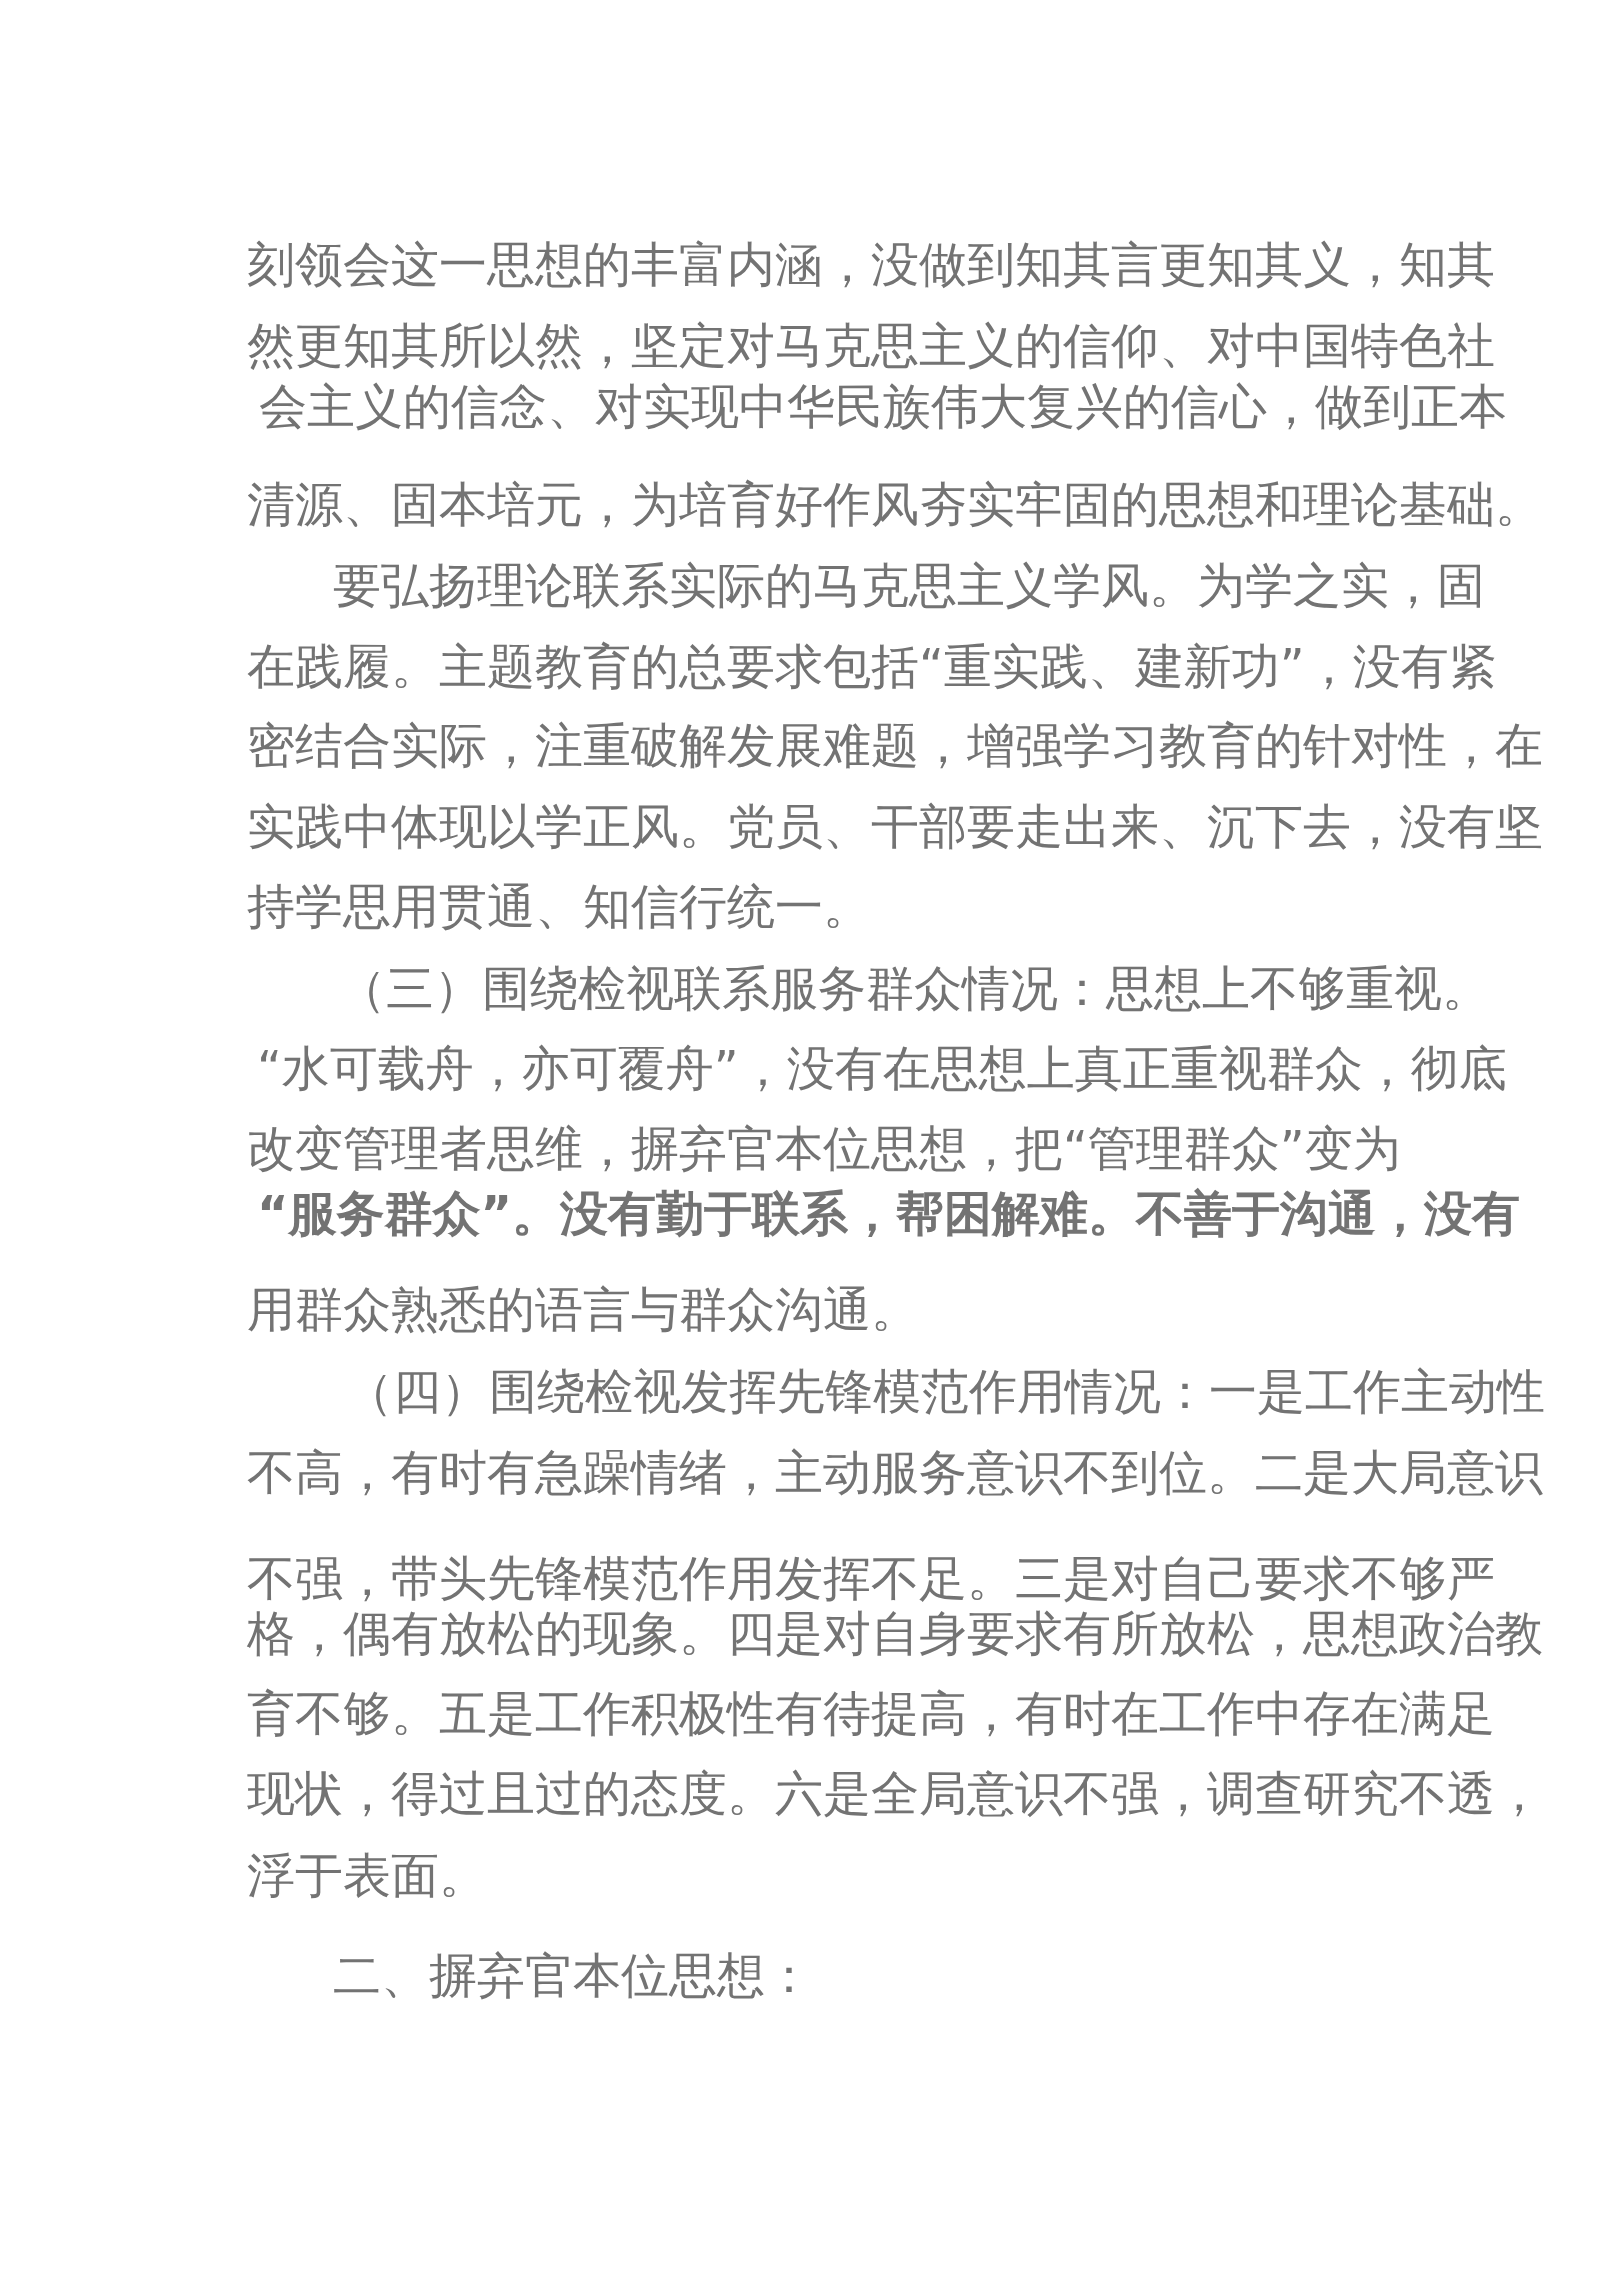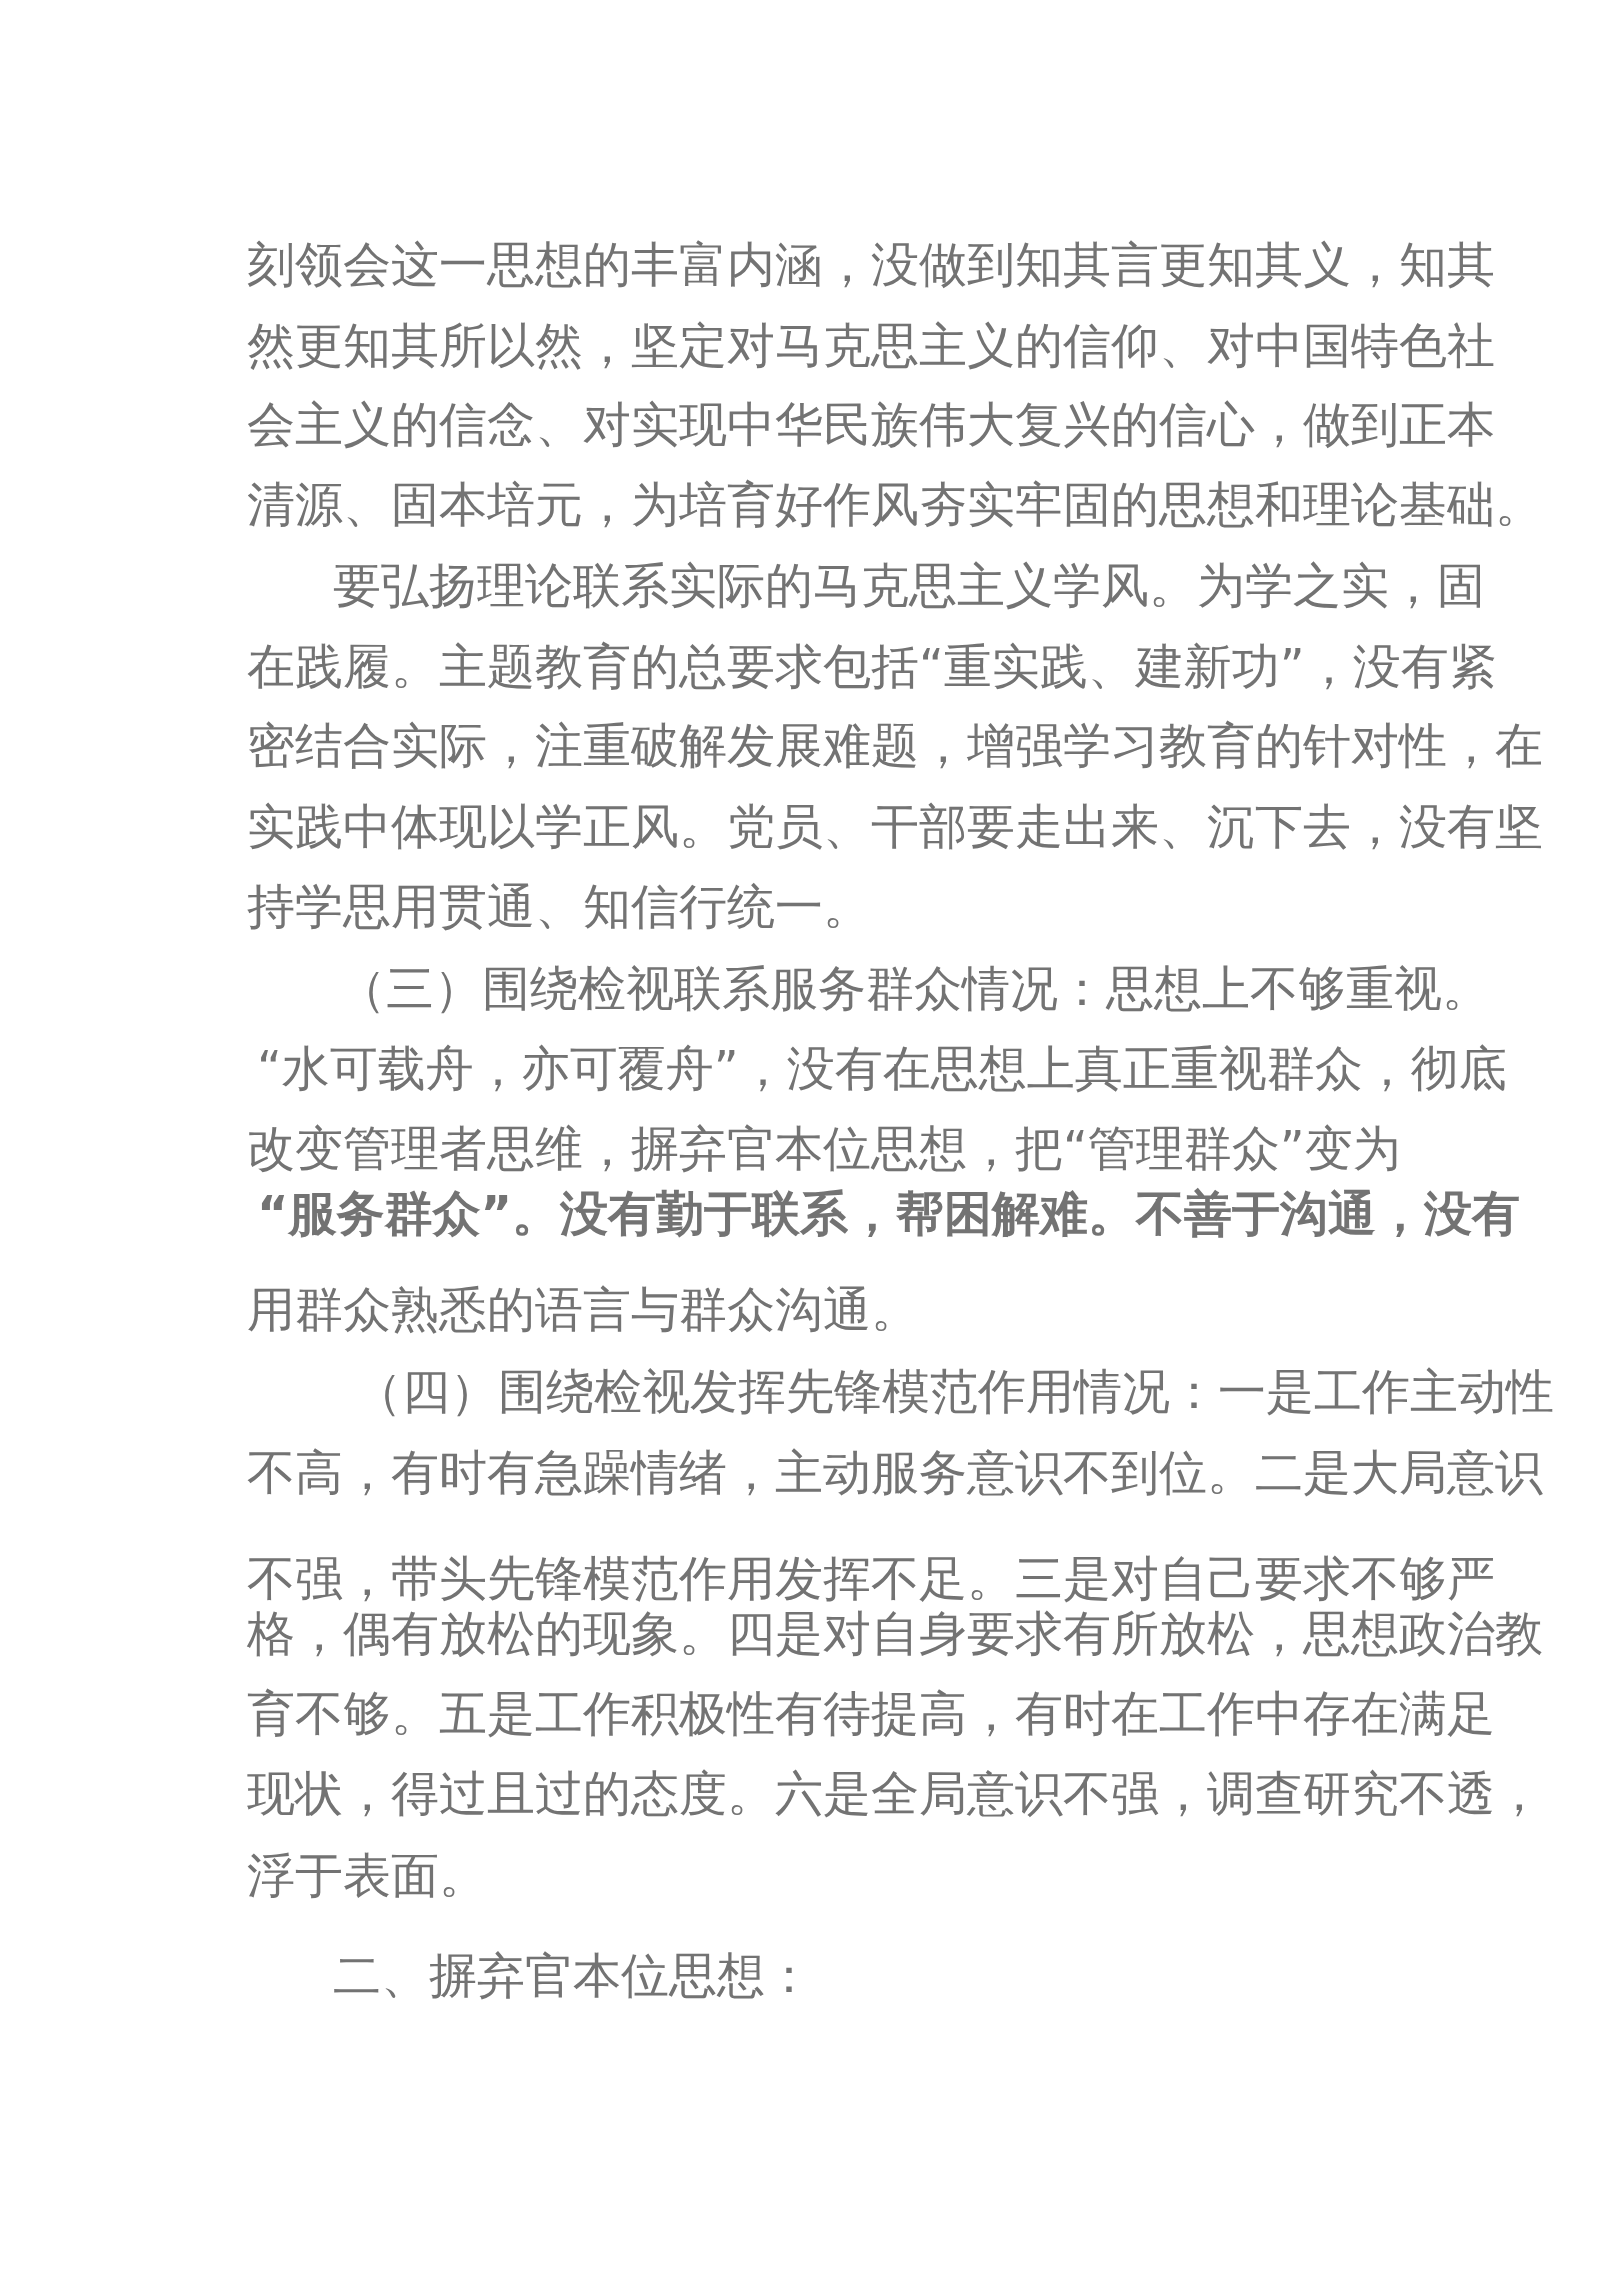--- a/index.html
+++ b/index.html
@@ -31,32 +31,32 @@
       color: #737373;
       white-space: nowrap;
       text-align: justify;
       text-align-last: justify;
       letter-spacing: 0;
     }
     .line.last {
       text-align-last: left;
     }
     .line.indent1 { left: 333px; width: 1043px; }
-    .line.indent2 { left: 354px; width: 1031px; }
+    .line.indent2 { left: 345px; width: 1031px; }
     .line.indent3 { left: 338px; width: 1038px; }
     .line.quote-start { left: 257px; width: 1119px; }
   </style>
 </head>
 <body>
 
 <div class="page">
 
   <div class="line" style="top:235px;">刻领会这一思想的丰富内涵，没做到知其言更知其义，知其</div>
   <div class="line" style="top:316px;">然更知其所以然，坚定对马克思主义的信仰、对中国特色社</div>
-  <div class="line" style="top:395px;">会主义的信念、对实现中华民族伟大复兴的信心，做到正本</div>
+  <div class="line" style="top:377px;margin-left:12px;">会主义的信念、对实现中华民族伟大复兴的信心，做到正本</div>
   <div class="line" style="top:475px;">清源、固本培元，为培育好作风夯实牢固的思想和理论基础。</div>
 
   <div class="line indent1" style="top:556px;">要弘扬理论联系实际的马克思主义学风。为学之实，固</div>
   <div class="line" style="top:637px;">在践履。主题教育的总要求包括“重实践、建新功”，没有紧</div>
   <div class="line" style="top:716px;">密结合实际，注重破解发展难题，增强学习教育的针对性，在</div>
   <div class="line" style="top:797px;">实践中体现以学正风。党员、干部要走出来、沉下去，没有坚</div>
   <div class="line last" style="top:877px;">持学思用贯通、知信行统一。</div>
 
   <div class="line indent3" style="top:959px;">（三）围绕检视联系服务群众情况：思想上不够重视。</div>
   <div class="line quote-start" style="top:1039px;">“水可载舟，亦可覆舟”，没有在思想上真正重视群众，彻底</div>

